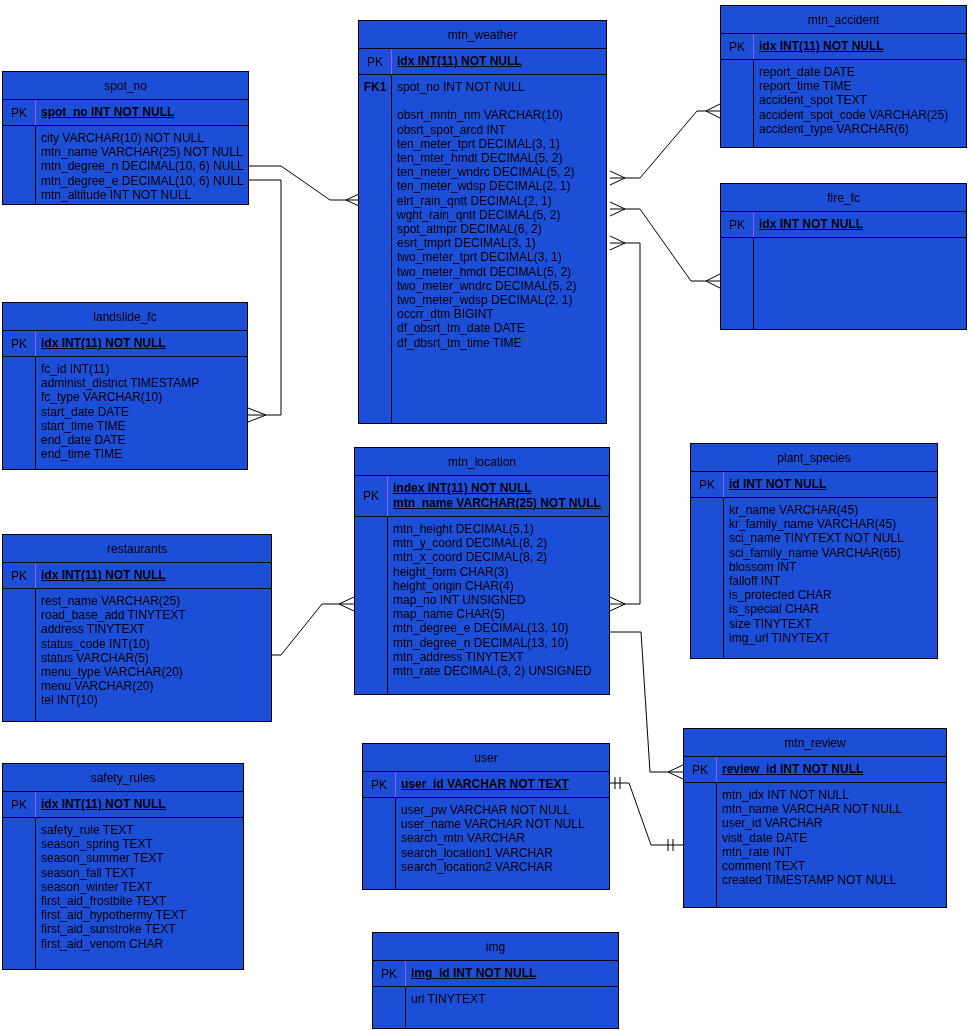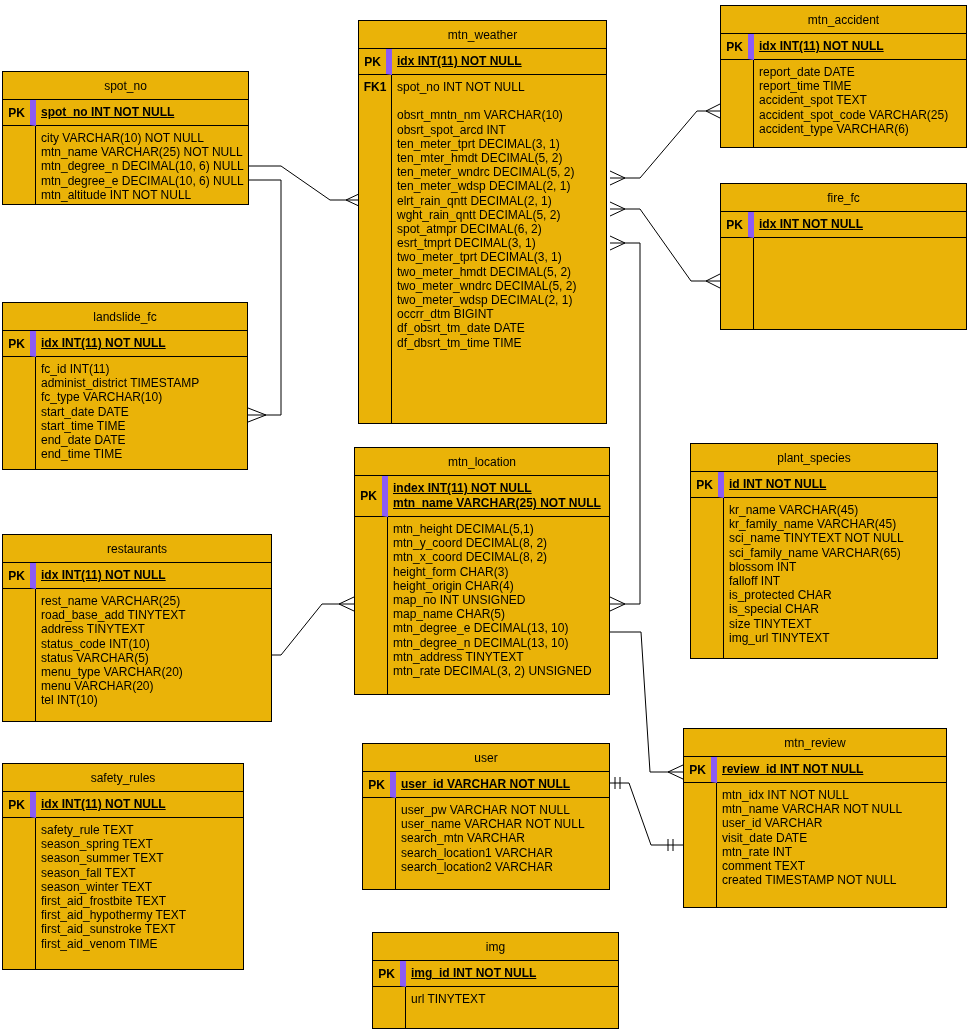--- a/index.html
+++ b/index.html
@@ -3,35 +3,35 @@
 <meta charset="utf-8">
 <style>
   html,body { margin:0; padding:0; background:#ffffff; }
   #canvas {
     position:relative; width:972px; height:1031px; background:#ffffff;
     font-family:"Liberation Sans", sans-serif; font-size:12px; color:#000;
   }
   #edges { position:absolute; left:0; top:0; width:972px; height:1031px; }
   #edges path { stroke:#000; stroke-width:1; fill:none; }
   .entity {
-    position:absolute; background:#eab308; border:1px solid #000;
+    position:absolute; background:#1d4ed8; border:1px solid #000;
     box-sizing:border-box; overflow:hidden;
   }
   .e-title {
     height:27px; border-bottom:1px solid #000;
     display:flex; align-items:center; justify-content:center;
     white-space:nowrap;
   }
   .e-grid {
     display:grid; grid-template-columns:33px 1fr; grid-template-rows:auto 1fr;
     height:calc(100% - 28px);
   }
   .e-pk-gutter {
-    border-right:6px solid #8b5cf6; border-bottom:1px solid #000;
-    display:flex; align-items:center; justify-content:center; font-weight:bold;
+    border-right:1px solid #8b5cf6; border-bottom:1px solid #000;
+    display:flex; align-items:center; justify-content:center; font-weight:normal;
   }
   .e-pkrows {
     border-bottom:1px solid #000;
     padding:5px 2px 5px 5px;
     display:flex; flex-direction:column; justify-content:center;
   }
   .pk-row { font-weight:bold; text-decoration:underline; line-height:15px; white-space:nowrap; }
   .e-body-gutter {
     border-right:1px solid #000; padding-top:5px; text-align:center; font-weight:bold;
   }
@@ -233,31 +233,31 @@
       <div class="e-body-gutter"></div>
       <div class="e-body">
           <div class="field">safety_rule TEXT</div>
           <div class="field">season_spring TEXT</div>
           <div class="field">season_summer TEXT</div>
           <div class="field">season_fall TEXT</div>
           <div class="field">season_winter TEXT</div>
           <div class="field">first_aid_frostbite TEXT</div>
           <div class="field">first_aid_hypothermy TEXT</div>
           <div class="field">first_aid_sunstroke TEXT</div>
-          <div class="field">first_aid_venom TIME</div>
+          <div class="field">first_aid_venom CHAR</div>
         </div>
     </div>
   </div>
 
   <div class="entity" style="left:362px;top:743px;width:248px;height:147px">
     <div class="e-title">user</div>
     <div class="e-grid">
       <div class="e-pk-gutter">PK</div>
       <div class="e-pkrows">
-          <div class="pk-row">user_id VARCHAR NOT NULL</div>
+          <div class="pk-row">user_id VARCHAR NOT TEXT</div>
         </div>
       <div class="e-body-gutter"></div>
       <div class="e-body">
           <div class="field">user_pw VARCHAR NOT NULL</div>
           <div class="field">user_name VARCHAR NOT NULL</div>
           <div class="field">search_mtn VARCHAR</div>
           <div class="field">search_location1 VARCHAR</div>
           <div class="field">search_location2 VARCHAR</div>
         </div>
     </div>

